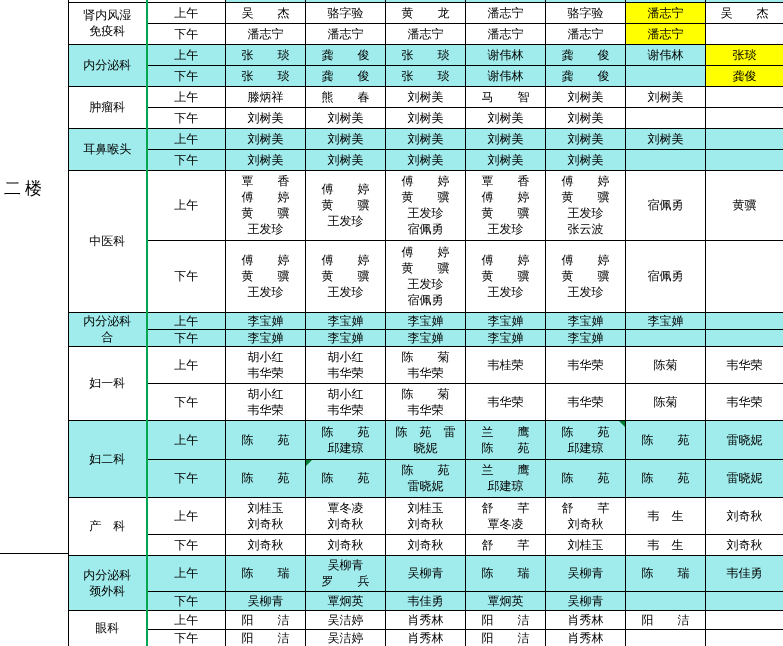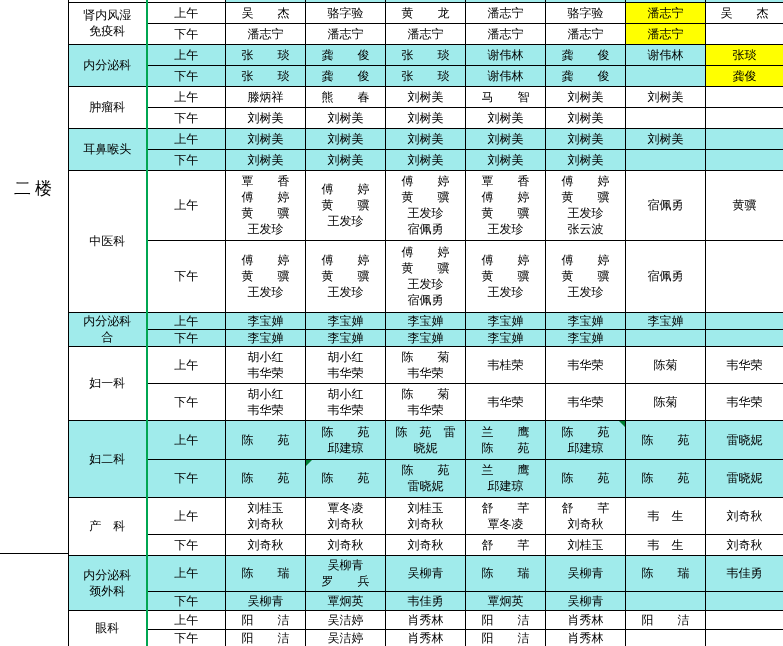--- a/index.html
+++ b/index.html
@@ -1,21 +1,21 @@
 <!DOCTYPE html>
 <html style="--cyan: #A0EBEB; --yellow: #FFFF00; --green-line: #00A651; --marker-green: #007F33;"><head>
 <meta charset="utf-8">
 <style>
   html,body{margin:0;padding:0;}
   body{
     width:783px;height:646px;background:#fff;position:relative;overflow:hidden;
     font-family:"DejaVu Sans","Liberation Sans",sans-serif;color:#000;
   }
   .floor-label{
-    position:absolute;left:4px;top:177px;width:62px;text-align:center;
+    position:absolute;left:4px;top:177px;width:62px;text-align:left;
     font-size:17px;letter-spacing:4px;white-space:nowrap;
   }
   .floor-divider{position:absolute;left:0;top:553px;width:69px;height:1px;background:#000;}
   table.schedule{
     position:absolute;left:68px;top:0;width:715px;
     border-collapse:collapse;table-layout:fixed;
   }
   td{
     border:1px solid #000;padding:0;margin:0;text-align:center;vertical-align:middle;
     font-size:12px;line-height:16px;overflow:hidden;position:relative;white-space:nowrap;

